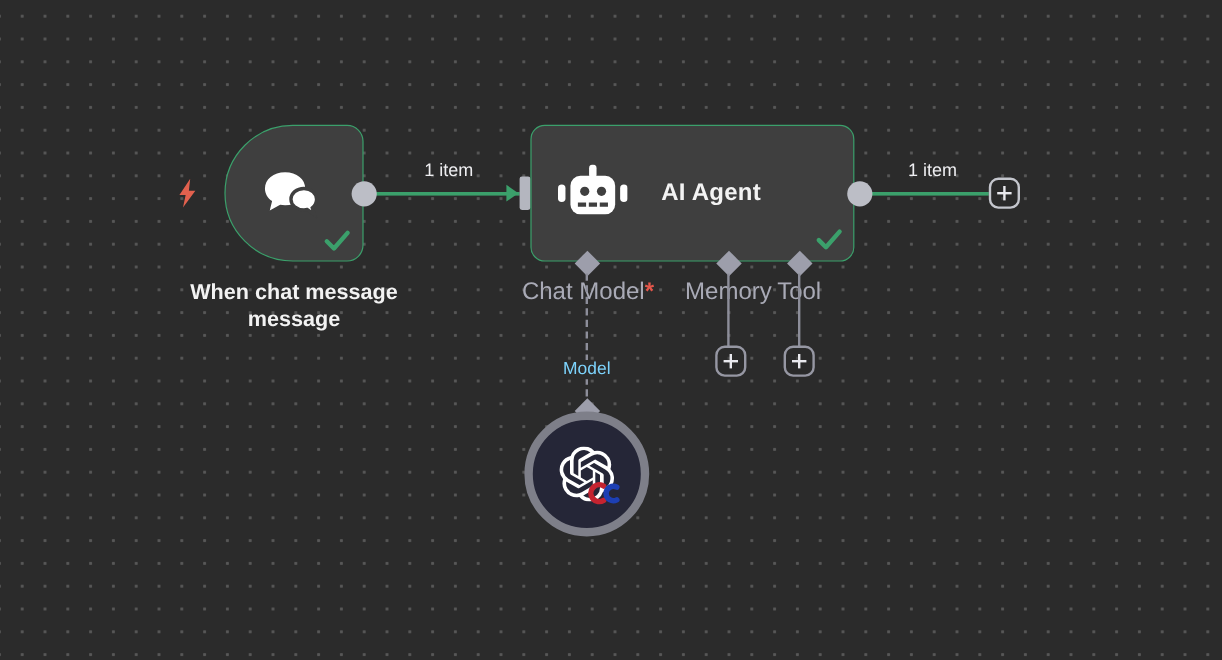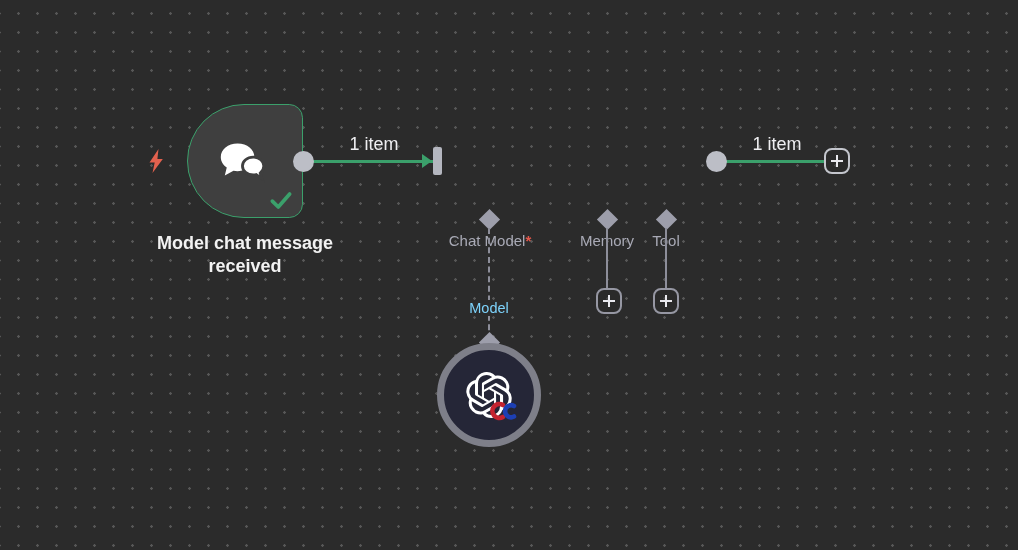--- a/index.html
+++ b/index.html
@@ -59,34 +59,34 @@
   .edge-green{
     position:absolute; height:2.5px; background:#3ba06b; top:160px;
   }
   .arrowhead{
     position:absolute; left:422px; top:153.5px; width:0; height:0;
     border-top:7.5px solid transparent; border-bottom:7.5px solid transparent;
     border-left:10px solid #3ba06b;
   }
   .edge-label{
     position:absolute; top:134px; width:90px; text-align:center;
-    color:#eeeef1; font-size:18px;
+    color:#eeeef1; font-size:15px;
   }
   .vline{
     position:absolute; width:2px; background:#8d8e9a; top:228px; height:61px;
   }
   .dash-line{
     position:absolute; left:488px; top:228px; height:112px; width:0;
     border-left:2px dashed #8d8e9a;
   }
 
   
   .port-label{
     position:absolute; top:232px; width:140px; text-align:center;
-    color:#a9aab6; font-size:15px;
+    color:#a9aab6; font-size:20px;
   }
   .req{ color:#e4574b; font-weight:700; }
   .model-label{
     position:absolute; left:444px; top:300px; width:90px; text-align:center;
     color:#7dd3fc; font-size:14.5px; z-index:3;
   }
   .model-label span{ background:#2b2b2b; padding:0 4px; }
 
   
   .plus-btn{
@@ -133,28 +133,45 @@
 
   <div class="node node-trigger abs">
     <svg class="chat-wrap" viewBox="0 0 48 44">
       <path d="M19 4 C10 4 3.5 9.5 3.5 16.5 C3.5 20.5 5.6 24 9 26.2 L7.2 33.5 L15.2 29.1 C16.4 29.3 17.7 29.5 19 29.5 C28 29.5 34.5 23.5 34.5 16.5 C34.5 9.5 28 4 19 4 Z" fill="#ffffff"></path>
       <path d="M33.5 16.5 C27.8 16.5 23.5 20.3 23.5 24.8 C23.5 29.3 27.8 33 33.5 33 C34.4 33 35.3 32.9 36.1 32.7 L41.5 36.5 L39.9 31.4 C41.9 29.8 43.2 27.4 43.2 24.8 C43.2 20.3 39 16.5 33.5 16.5 Z" fill="#ffffff" stroke="#3f3f3f" stroke-width="2.6"></path>
     </svg>
     <svg class="check check-trigger" viewBox="0 0 24 24">
       <path d="M4 13 l5.5 5.5 L20 6.5" stroke="#3ba06b" stroke-width="3.4" fill="none" stroke-linecap="round" stroke-linejoin="round"></path>
     </svg>
   </div>
-  <div class="node-label trigger-label abs">Model chat message received</div>
+  <div class="node-label trigger-label abs">When chat message message</div>
 
   <div class="edge-green abs" style="left:303px; width:130px;"></div>
   <div class="arrowhead"></div>
   <div class="in-port"></div>
   <div class="edge-label abs" style="left:329px;">1 item</div>
   <div class="ep-circle" style="left:293px; top:151px;"></div>
 
+  <div class="node node-agent abs">
+    <svg class="robot-wrap" viewBox="0 0 56 46">
+      <rect x="25" y="0" width="6" height="11" rx="3" fill="#ffffff"></rect>
+      <rect x="10" y="9" width="36" height="31" rx="8" fill="#ffffff"></rect>
+      <rect x="0" y="16" width="6" height="14" rx="3" fill="#ffffff"></rect>
+      <rect x="50" y="16" width="6" height="14" rx="3" fill="#ffffff"></rect>
+      <circle cx="21.5" cy="21.5" r="3.7" fill="#3f3f3f"></circle>
+      <circle cx="35" cy="21.5" r="3.7" fill="#3f3f3f"></circle>
+      <rect x="16" y="30.5" width="6.6" height="3.4" fill="#3f3f3f"></rect>
+      <rect x="24.8" y="30.5" width="6.6" height="3.4" fill="#3f3f3f"></rect>
+      <rect x="33.6" y="30.5" width="6.6" height="3.4" fill="#3f3f3f"></rect>
+    </svg>
+    <div class="agent-title">AI Agent</div>
+    <svg class="check check-agent" viewBox="0 0 24 24">
+      <path d="M4 13 l5.5 5.5 L20 6.5" stroke="#3ba06b" stroke-width="3.4" fill="none" stroke-linecap="round" stroke-linejoin="round"></path>
+    </svg>
+  </div>
 
   <div class="edge-green abs" style="left:716px; width:108px;"></div>
   <div class="edge-label abs" style="left:732px;">1 item</div>
   <div class="ep-circle" style="left:706px; top:151px;"></div>
   <div class="plus-btn light" style="left:824px; top:148px;"></div>
 
   <div class="diamond" style="left:481.5px; top:211.5px;"></div>
   <div class="diamond" style="left:599.5px; top:211.5px;"></div>
   <div class="diamond" style="left:658.5px; top:211.5px;"></div>
 

